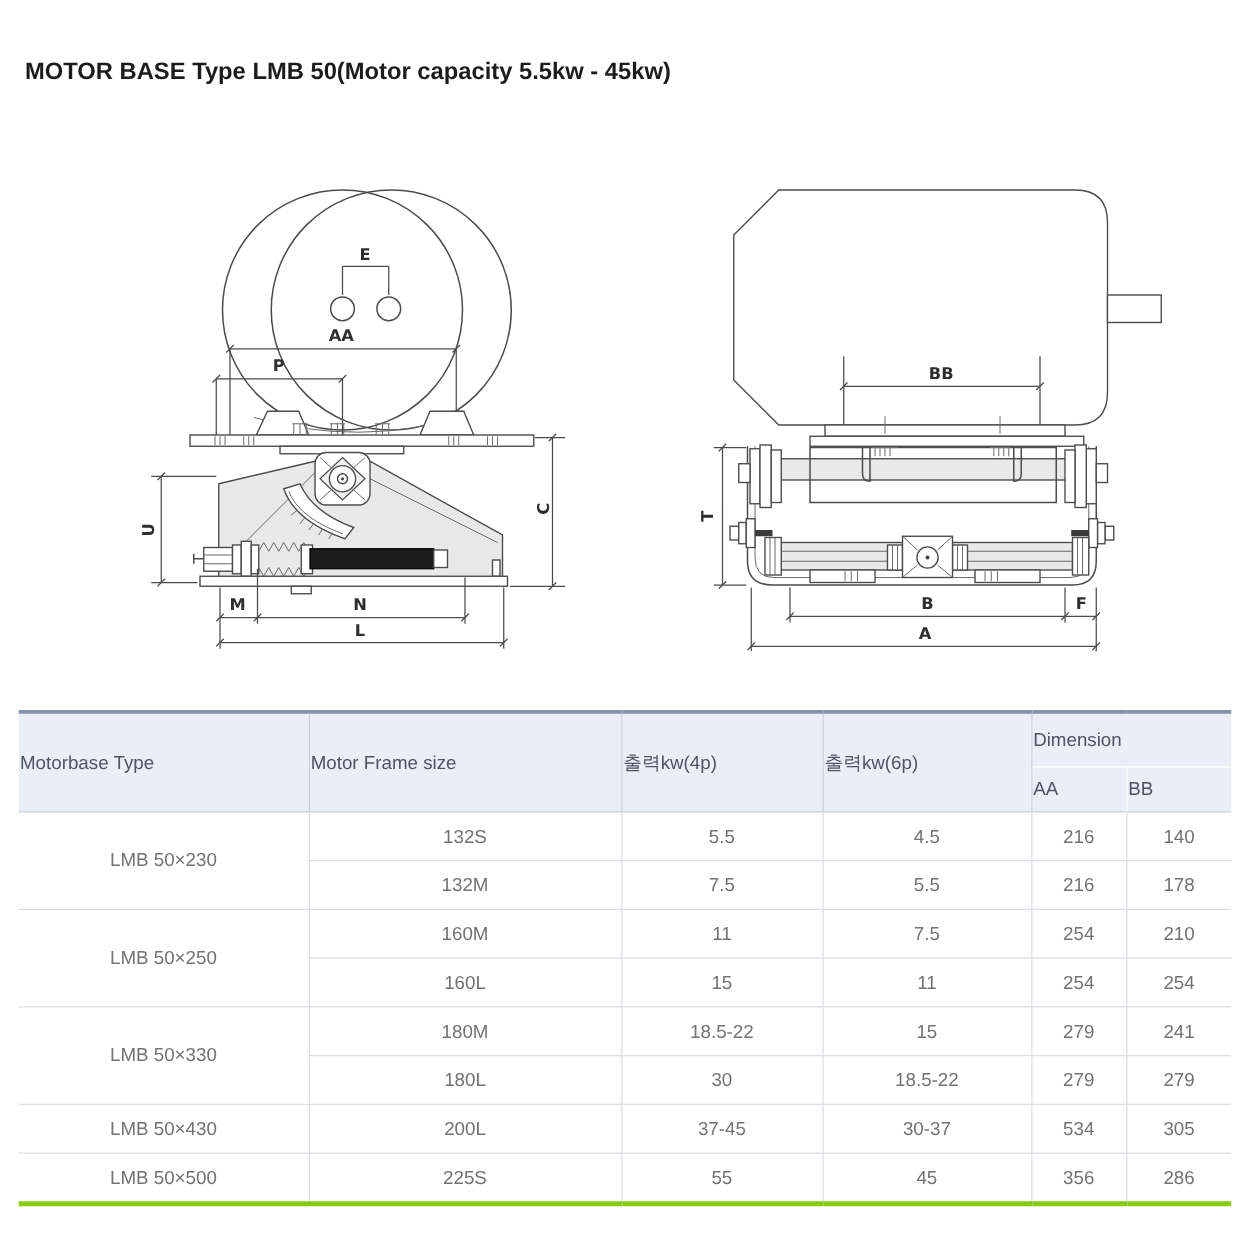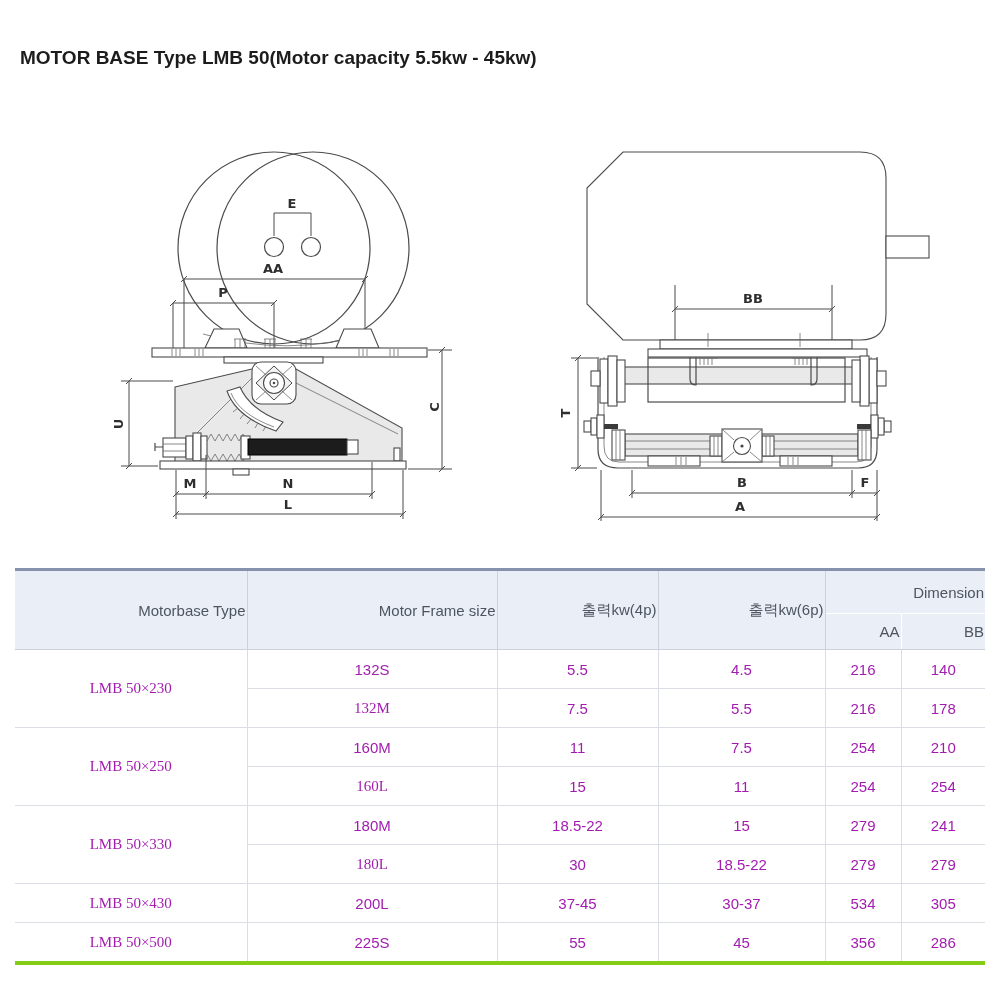--- a/index.html
+++ b/index.html
@@ -29,35 +29,35 @@
 
   
   .spec-wrap { position:absolute; left:15px; top:568px; width:970px; }
   table.spec {
     width:970px; border-collapse:collapse; table-layout:fixed;
     font-family:"Liberation Sans", "DejaVu Sans", sans-serif;
   }
   table.spec thead th {
     background:#eaeef7; color:#4e5561; font-weight:normal; font-size:15px;
     border:1px solid #ccd1dd; border-top:3px solid #8691ab;
-    text-align:right; vertical-align:middle;
+    text-align:left; vertical-align:middle;
   }
   table.spec thead tr.hrow1 th { height:40px; }
   table.spec thead tr.hrow2 th { height:33px; border-top:1px solid #ffffff; }
   table.spec thead th.dim-head { border-bottom:1px solid #ffffff; }
   table.spec thead th.sub-aa { border-right:1px solid #ffffff; }
   table.spec thead th.sub-bb { border-left:1px solid #ffffff; }
   table.spec thead th:first-child { border-left:0; }
   table.spec thead th:last-child  { border-right:0; }
   table.spec tbody td {
-    background:#ffffff; color:#a21caf; font-size:15px; height:36px;
+    background:#ffffff; color:#737373; font-size:15px; height:36px;
     text-align:center; vertical-align:middle;
     border:1px solid #dadde4;
   }
-  table.spec tbody td:first-child { border-left:0;font-family:Liberation Serif, serif; }
+  table.spec tbody td:first-child { border-left:0; }
   table.spec tbody td:last-child  { border-right:0; }
   table.spec tbody tr:last-child td { border-bottom:4px solid #84cc16; }
 </style>
 </head>
 <body>
 
 <div class="page-title">MOTOR BASE Type LMB 50(Motor capacity 5.5kw - 45kw)</div>
 
 <svg class="drawings-svg" width="1000" height="545" viewBox="0 0 1000 545" xmlns="http://www.w3.org/2000/svg">
 

